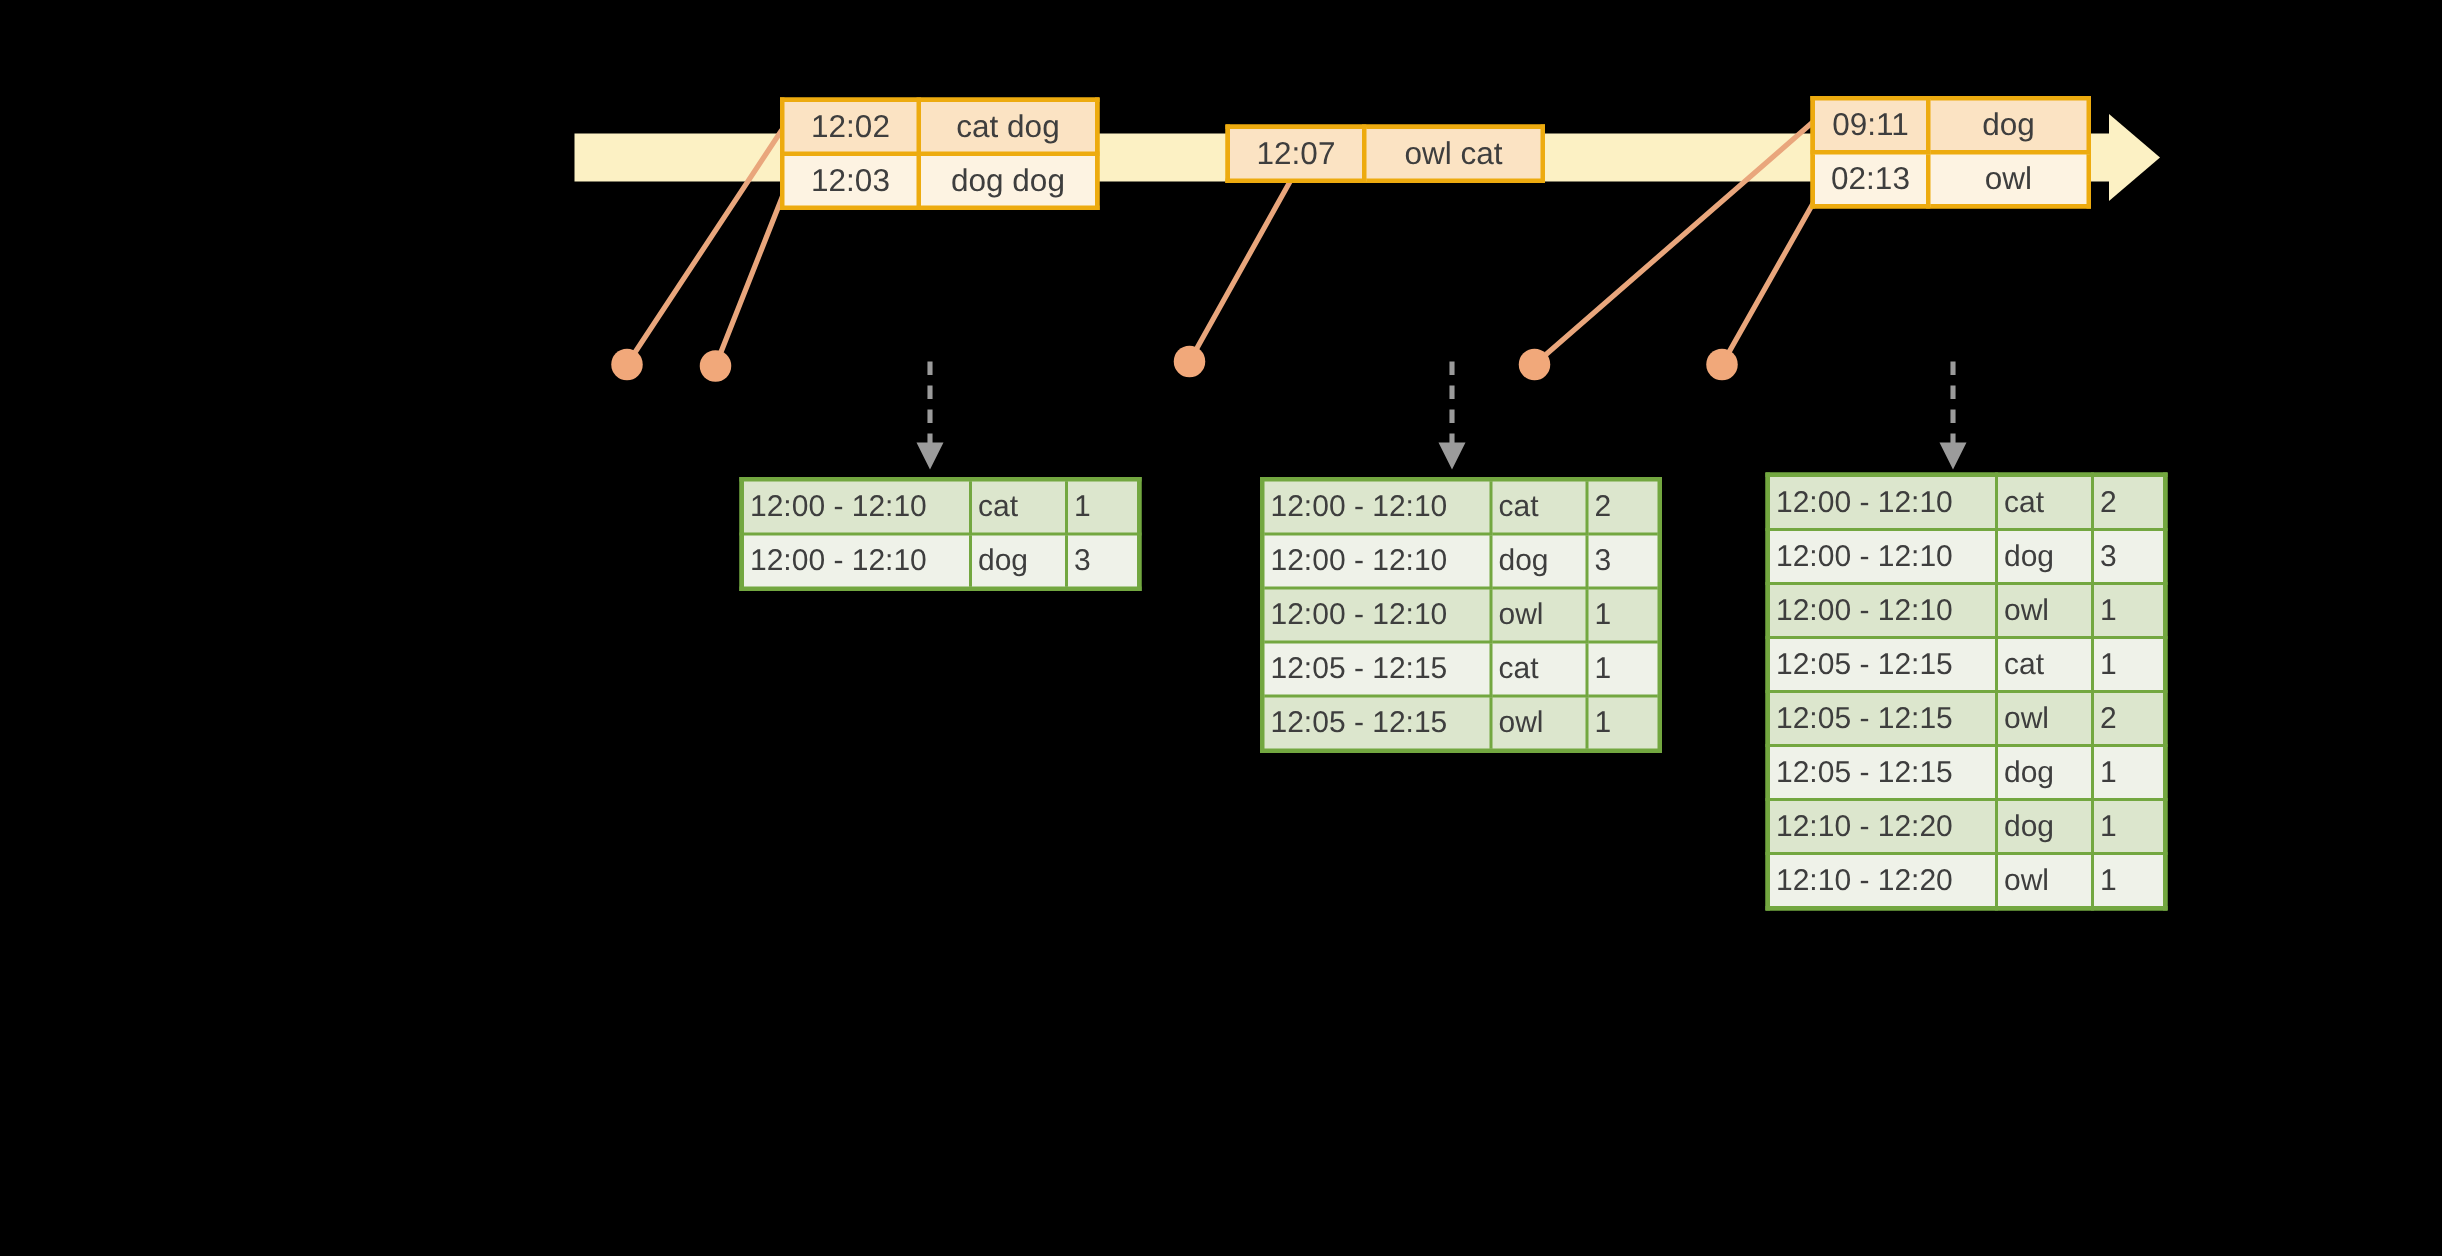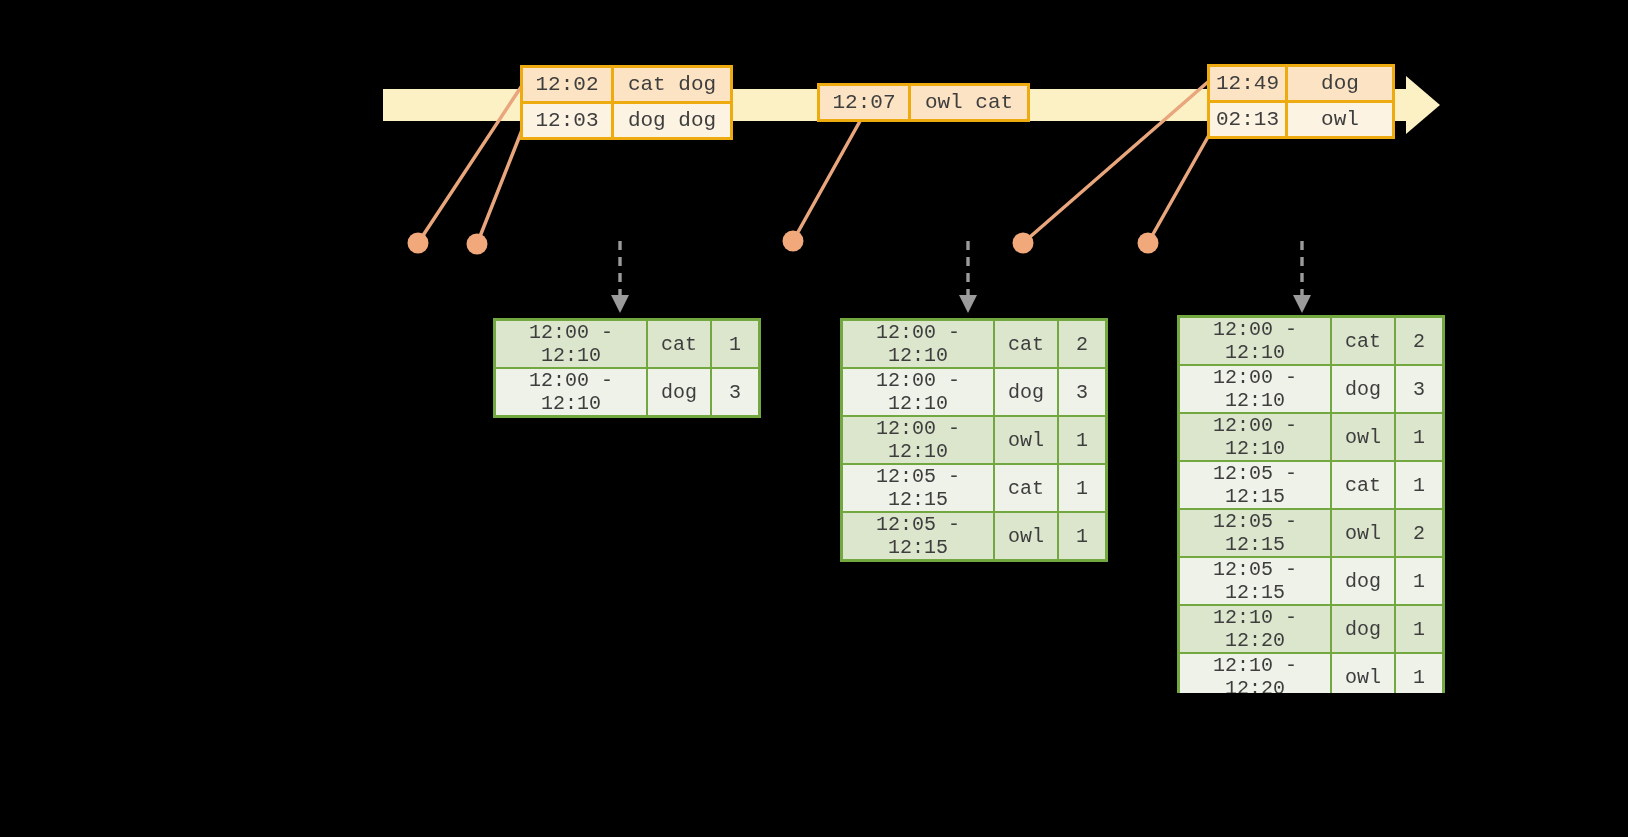--- a/index.html
+++ b/index.html
@@ -1,21 +1,21 @@
 <!DOCTYPE html>
 <html style="--background: #000000; --timeline-fill: #FCF1C4; --input-border: #EDAB0F; --input-row-odd: #FBE3C3; --input-row-even: #FDF3E2; --result-border: #73A740; --result-row-odd: #DCE6CD; --result-row-even: #EFF2E9; --event-dot: #F1A87A; --connector-line: #E9A67C; --trigger-arrow: #9B9B9B; --text: #3E3E3E;"><head>
 <meta charset="utf-8">
 <style>
   html,body{margin:0;padding:0;background:#000;}
   .stage{
     position:relative;
     width:1628px;height:693px;
     background:var(--background,#000);
     overflow:hidden;
-    font-family:Liberation Mono, monospace;
+    font-family:Liberation Sans, sans-serif;
     color:var(--text,#3e3e3e);
   }
   svg.artwork{position:absolute;left:0;top:0;}
 
   
   .band{fill:var(--timeline-fill,#FCF1C4);}
   .connector{stroke:var(--connector-line,#E9A67C);stroke-width:3.5;stroke-linecap:round;}
   .dot{fill:var(--event-dot,#F1A87A);}
   .trigger-line{stroke:var(--trigger-arrow,#9B9B9B);stroke-width:3.4;stroke-dasharray:9 7;}
   .trigger-head{fill:var(--trigger-arrow,#9B9B9B);}
@@ -38,21 +38,21 @@
   table.itab.t3 td:last-child{width:92px;}
 
   
   table.rtab{
     position:absolute;border-collapse:collapse;
     border:3px solid var(--result-border,#73A740);
     background:var(--result-border,#73A740);
   }
   table.rtab td{
     border:2px solid var(--result-border,#73A740);
-    height:34px;text-align:center;vertical-align:middle;
+    height:34px;vertical-align:middle;
     font-size:20px;color:var(--text,#3e3e3e);padding:0 4px;
   }
   table.rtab tr:nth-child(odd) td{background:var(--result-row-odd,#DCE6CD);}
   table.rtab tr:nth-child(even) td{background:var(--result-row-even,#EFF2E9);}
   table.rtab td:nth-child(1){width:142px;}
   table.rtab td:nth-child(2){width:54px;}
   table.rtab td:nth-child(3){width:38px;}
 </style>
 </head>
 <body>
@@ -102,21 +102,21 @@
         <tr>
           <td>12:07</td>
           <td>owl cat</td>
         </tr>
       </tbody>
   </table>
 
   <table class="itab t3" style="left:1207px;top:64px">
     <tbody>
         <tr>
-          <td>12:49</td>
+          <td>09:11</td>
           <td>dog</td>
         </tr>
         <tr>
           <td>02:13</td>
           <td>owl</td>
         </tr>
       </tbody>
   </table>
 
   <table class="rtab" style="left:493px;top:318px">

